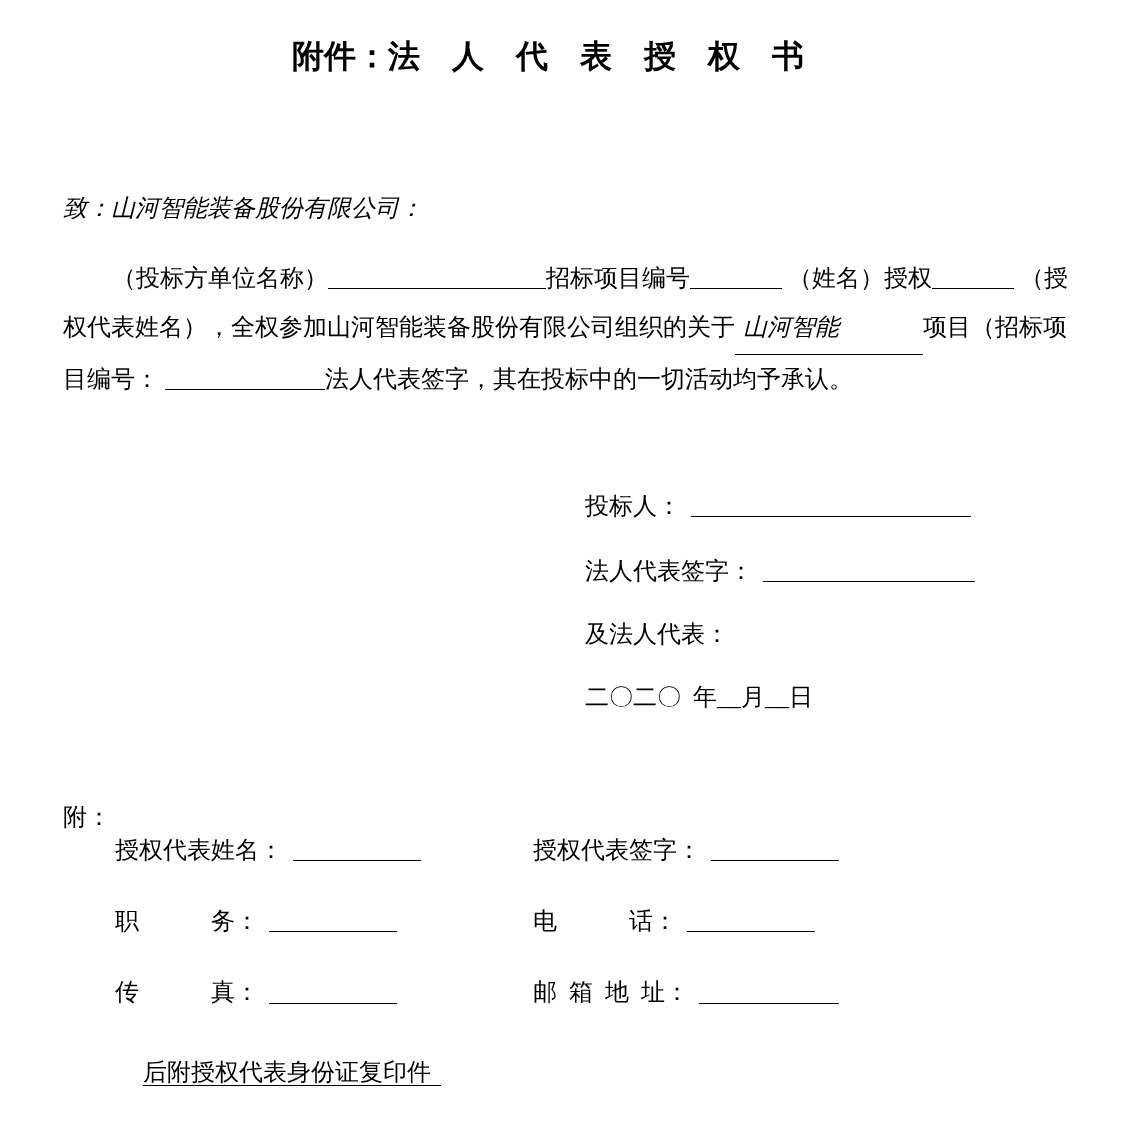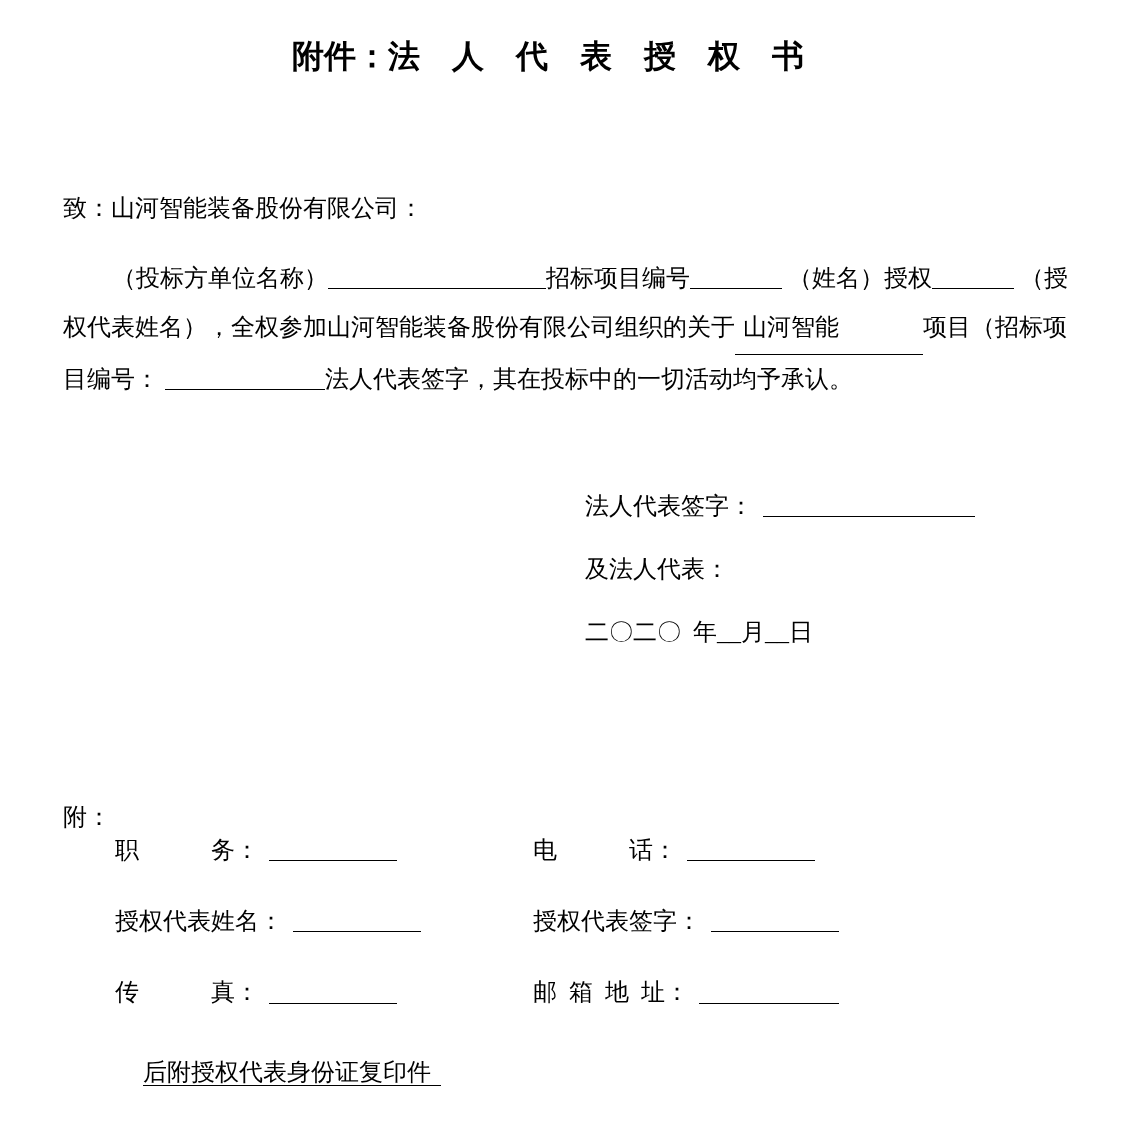--- a/index.html
+++ b/index.html
@@ -9,21 +9,21 @@
     color:#000;
   }
   .doc { position:relative; width:1096px; height:1123px; overflow:hidden; font-size:24px; }
 
   .title {
     position:absolute; top:36px; left:0; width:100%;
     margin:0; text-align:center;
     font-size:32px; font-weight:bold; line-height:40px;
   }
 
-  .salutation { position:absolute; top:194px; left:63px; margin:0; line-height:28px; }
+  .salutation { position:absolute; top:194px; left:63px; margin:0; line-height:28px;font-style:italic; }
 
   .para {
     position:absolute; top:254px; left:63px; width:1020px;
     margin:0; line-height:49px; text-indent:49px; text-align:left;
   }
   .para .blank { text-indent:0; }
 
   .blank {
     display:inline-block;
     border-bottom:1px solid #000;
@@ -31,21 +31,21 @@
     vertical-align:-3px;
   }
   .blank.filled {
     height:auto; vertical-align:baseline;
     padding:0 0 2px 8px;
   }
 
   .w-b1 { width:218px; }
   .w-b2 { width:92px; }
   .w-b3 { width:82px; }
-  .w-b4 { width:180px; }
+  .w-b4 { width:180px;font-style:italic; }
   .w-b5 { width:160px; }
   .w-sign1 { width:280px; }
   .w-sign2 { width:212px; }
   .w-att  { width:128px; }
   .w-att2 { width:140px; }
 
   .sign-block { position:absolute; top:491px; left:585px; }
   .sign-row { line-height:27px; margin-bottom:36px; white-space:nowrap; }
   .sign-row .blank { margin-left:10px; }
   .date-line { }
@@ -67,45 +67,48 @@
 <div class="doc">
 
   <h1 class="title">附件：法　人　代　表　授　权　书</h1>
 
   <p class="salutation">致：山河智能装备股份有限公司：</p>
 
   <p class="para"><span>（投标方单位名称）</span><span class="blank w-b1"></span><span>招标项目编号</span><span class="blank w-b2"></span><span> （姓名）授权</span><span class="blank w-b3"></span><span> （授权代表姓名），全权参加山河智能装备股份有限公司组织的关于</span><span class="blank filled w-b4"><span>山河智能</span></span><span>项目（招标项目编号： </span><span class="blank w-b5"></span><span>法人代表签字，其在投标中的一切活动均予承认。</span></p>
 
   <div class="sign-block">
     <div class="sign-row">
+      <span>投标人：</span><span class="blank w-sign1"></span>
+    </div>
+    <div class="sign-row">
       <span>法人代表签字：</span><span class="blank w-sign2"></span>
     </div>
     <div class="sign-row">
       <span>及法人代表：</span>
     </div>
     <div class="sign-row date-line">二〇二〇 年__月__日</div>
   </div>
 
   <p class="attach-label">附：</p>
 
   <div class="attach-grid">
     <div class="attach-row">
       <div class="attach-col">
+        <span>授权代表姓名：</span><span class="blank w-att"></span>
+      </div>
+      <div class="attach-col right">
+        <span>授权代表签字：</span><span class="blank w-att"></span>
+      </div>
+    </div>
+    <div class="attach-row">
+      <div class="attach-col">
         <span>职　　　务：</span><span class="blank w-att"></span>
       </div>
       <div class="attach-col right">
         <span>电　　　话：</span><span class="blank w-att"></span>
-      </div>
-    </div>
-    <div class="attach-row">
-      <div class="attach-col">
-        <span>授权代表姓名：</span><span class="blank w-att"></span>
-      </div>
-      <div class="attach-col right">
-        <span>授权代表签字：</span><span class="blank w-att"></span>
       </div>
     </div>
     <div class="attach-row">
       <div class="attach-col">
         <span>传　　　真：</span><span class="blank w-att"></span>
       </div>
       <div class="attach-col right">
         <span>邮 箱 地 址：</span><span class="blank w-att2"></span>
       </div>
     </div>

